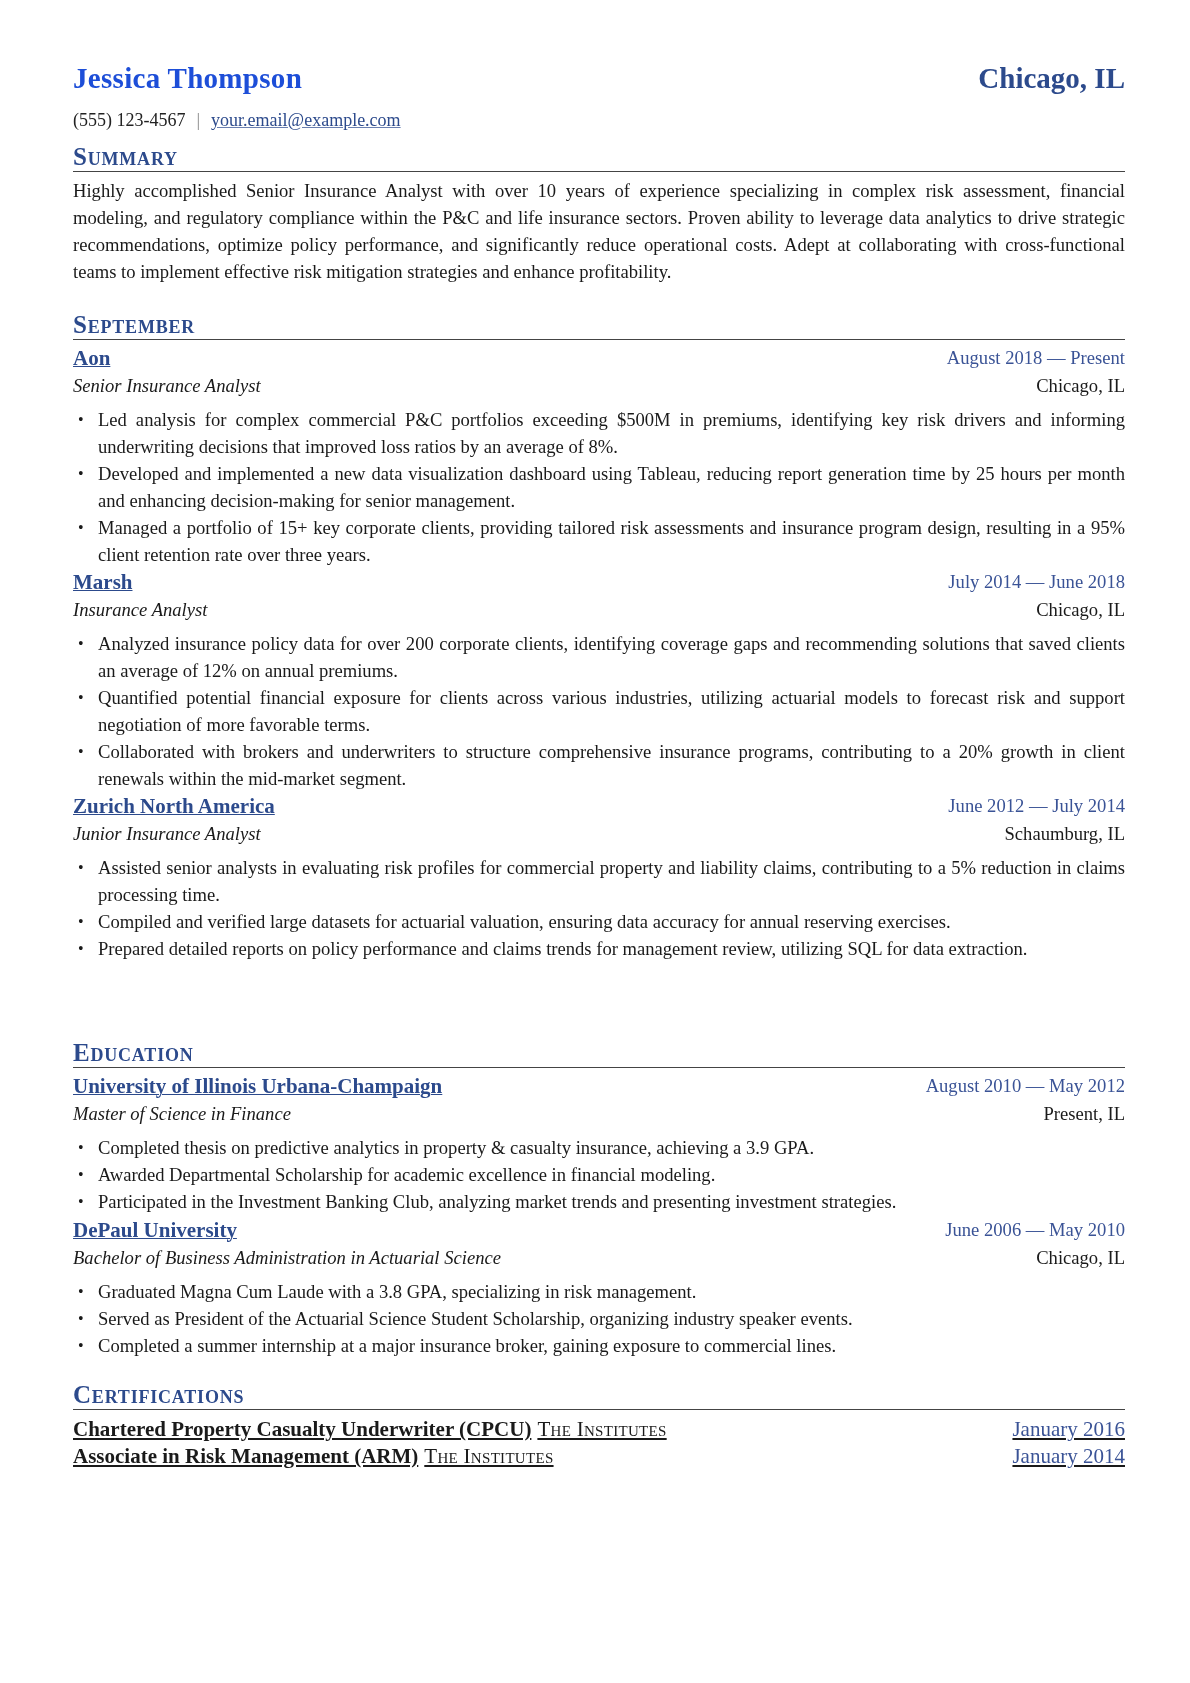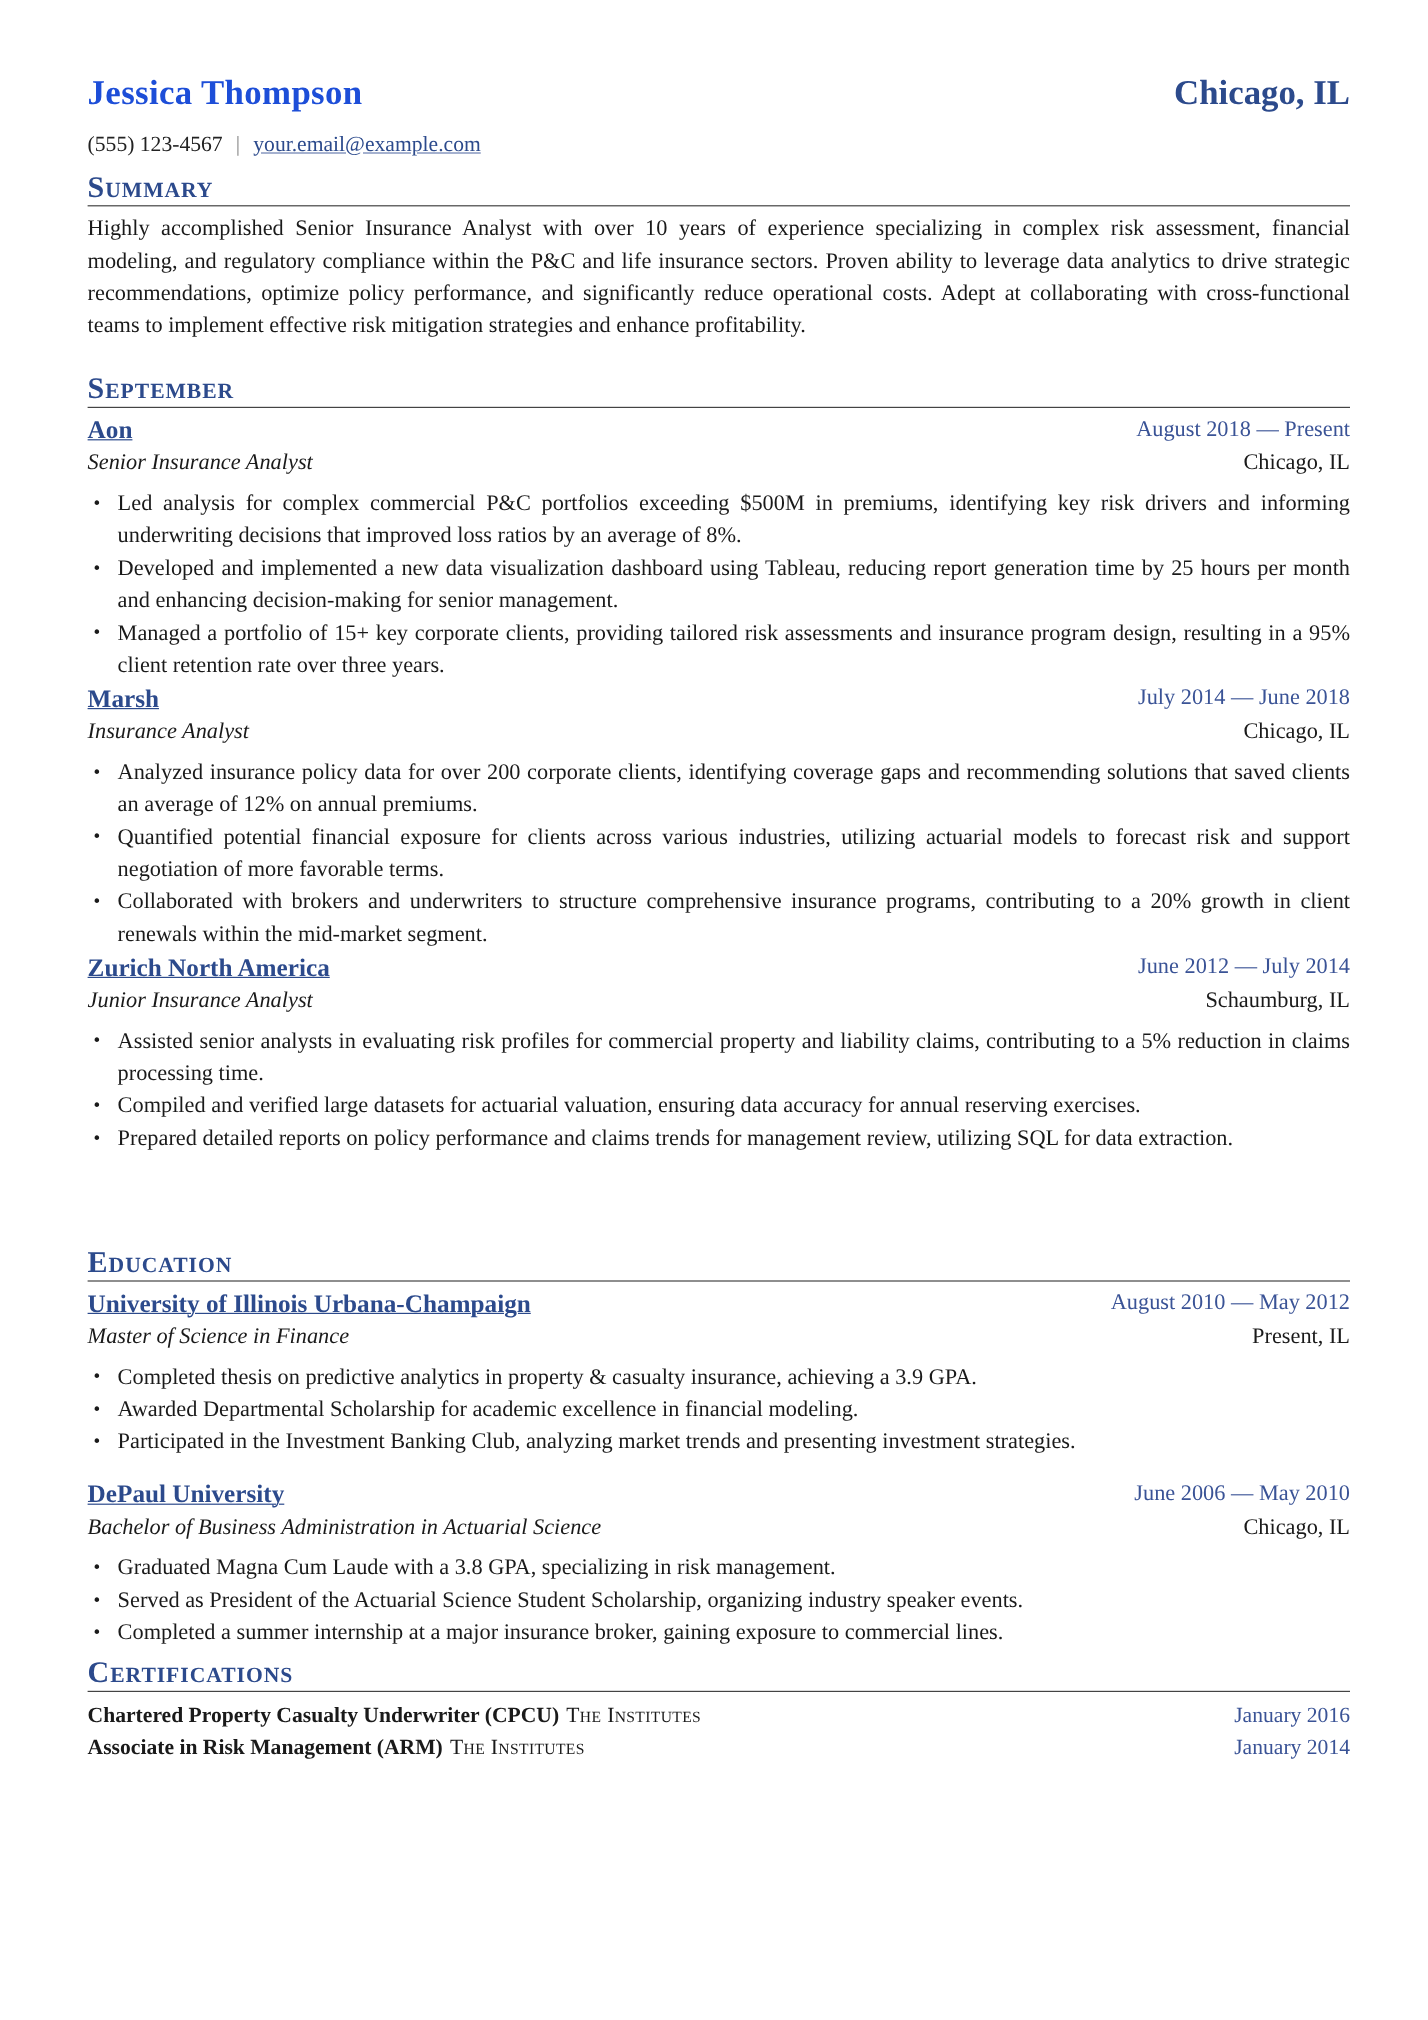--- a/index.html
+++ b/index.html
@@ -24,21 +24,21 @@
   }
   .body-text { font-family: "Liberation Serif", serif; font-size: 18.6px; line-height: 27px; text-align: justify; margin-top: 6px; }
   .entry-row { display: flex; justify-content: space-between; align-items: flex-end; font-family: "Liberation Serif", serif; }
   .org { font-size: 21px; font-weight: bold; color: #2c4a8c; text-decoration: underline; text-decoration-thickness: 1px; line-height: 28px; }
   .dates { font-size: 18.6px; color: #3a5396; line-height: 28px; }
   .role { font-size: 18.6px; font-style: italic; line-height: 28px; }
   .loc { font-size: 18.6px; line-height: 28px; }
   ul.bullets { list-style: none; margin: 6px 0 0 0; padding: 0; font-family: "Liberation Serif", serif; font-size: 18.6px; line-height: 27px; }
   ul.bullets li { position: relative; padding-left: 25px; text-align: justify; }
   ul.bullets li::before { content: "\2022"; position: absolute; left: 5px; top: 0; font-size: 16px; }
-  .cert-row { display: flex; justify-content: space-between; align-items: baseline; font-family: "Liberation Serif", serif; font-size: 18px; line-height: 27px; }
+  .cert-row { display: flex; justify-content: space-between; align-items: baseline; font-family: "Liberation Serif", serif; font-size: 21px; line-height: 27px; text-decoration: underline; }
   .cert-name { font-weight: bold; }
   .cert-issuer { font-variant: small-caps; margin-left: 6px; letter-spacing: 0.3px; }
   .cert-date { color: #3a5396; }
 </style>
 </head>
 <body>
 
 <div class="page">
 
   <div class="header-row">
@@ -118,21 +118,21 @@
         <span class="role">Master of Science in Finance</span>
         <span class="loc">Present, IL</span>
       </div>
       <ul class="bullets">
         <li>Completed thesis on predictive analytics in property &amp; casualty insurance, achieving a 3.9 GPA.</li>
         <li>Awarded Departmental Scholarship for academic excellence in financial modeling.</li>
         <li>Participated in the Investment Banking Club, analyzing market trends and presenting investment strategies.</li>
       </ul>
     </div>
 
-    <div style="margin-top:16px;">
+    <div style="margin-top:1px;">
       <div class="entry-row">
         <a class="org">DePaul University</a>
         <span class="dates">June 2006 — May 2010</span>
       </div>
       <div class="entry-row">
         <span class="role">Bachelor of Business Administration in Actuarial Science</span>
         <span class="loc">Chicago, IL</span>
       </div>
       <ul class="bullets">
         <li>Graduated Magna Cum Laude with a 3.8 GPA, specializing in risk management.</li>

